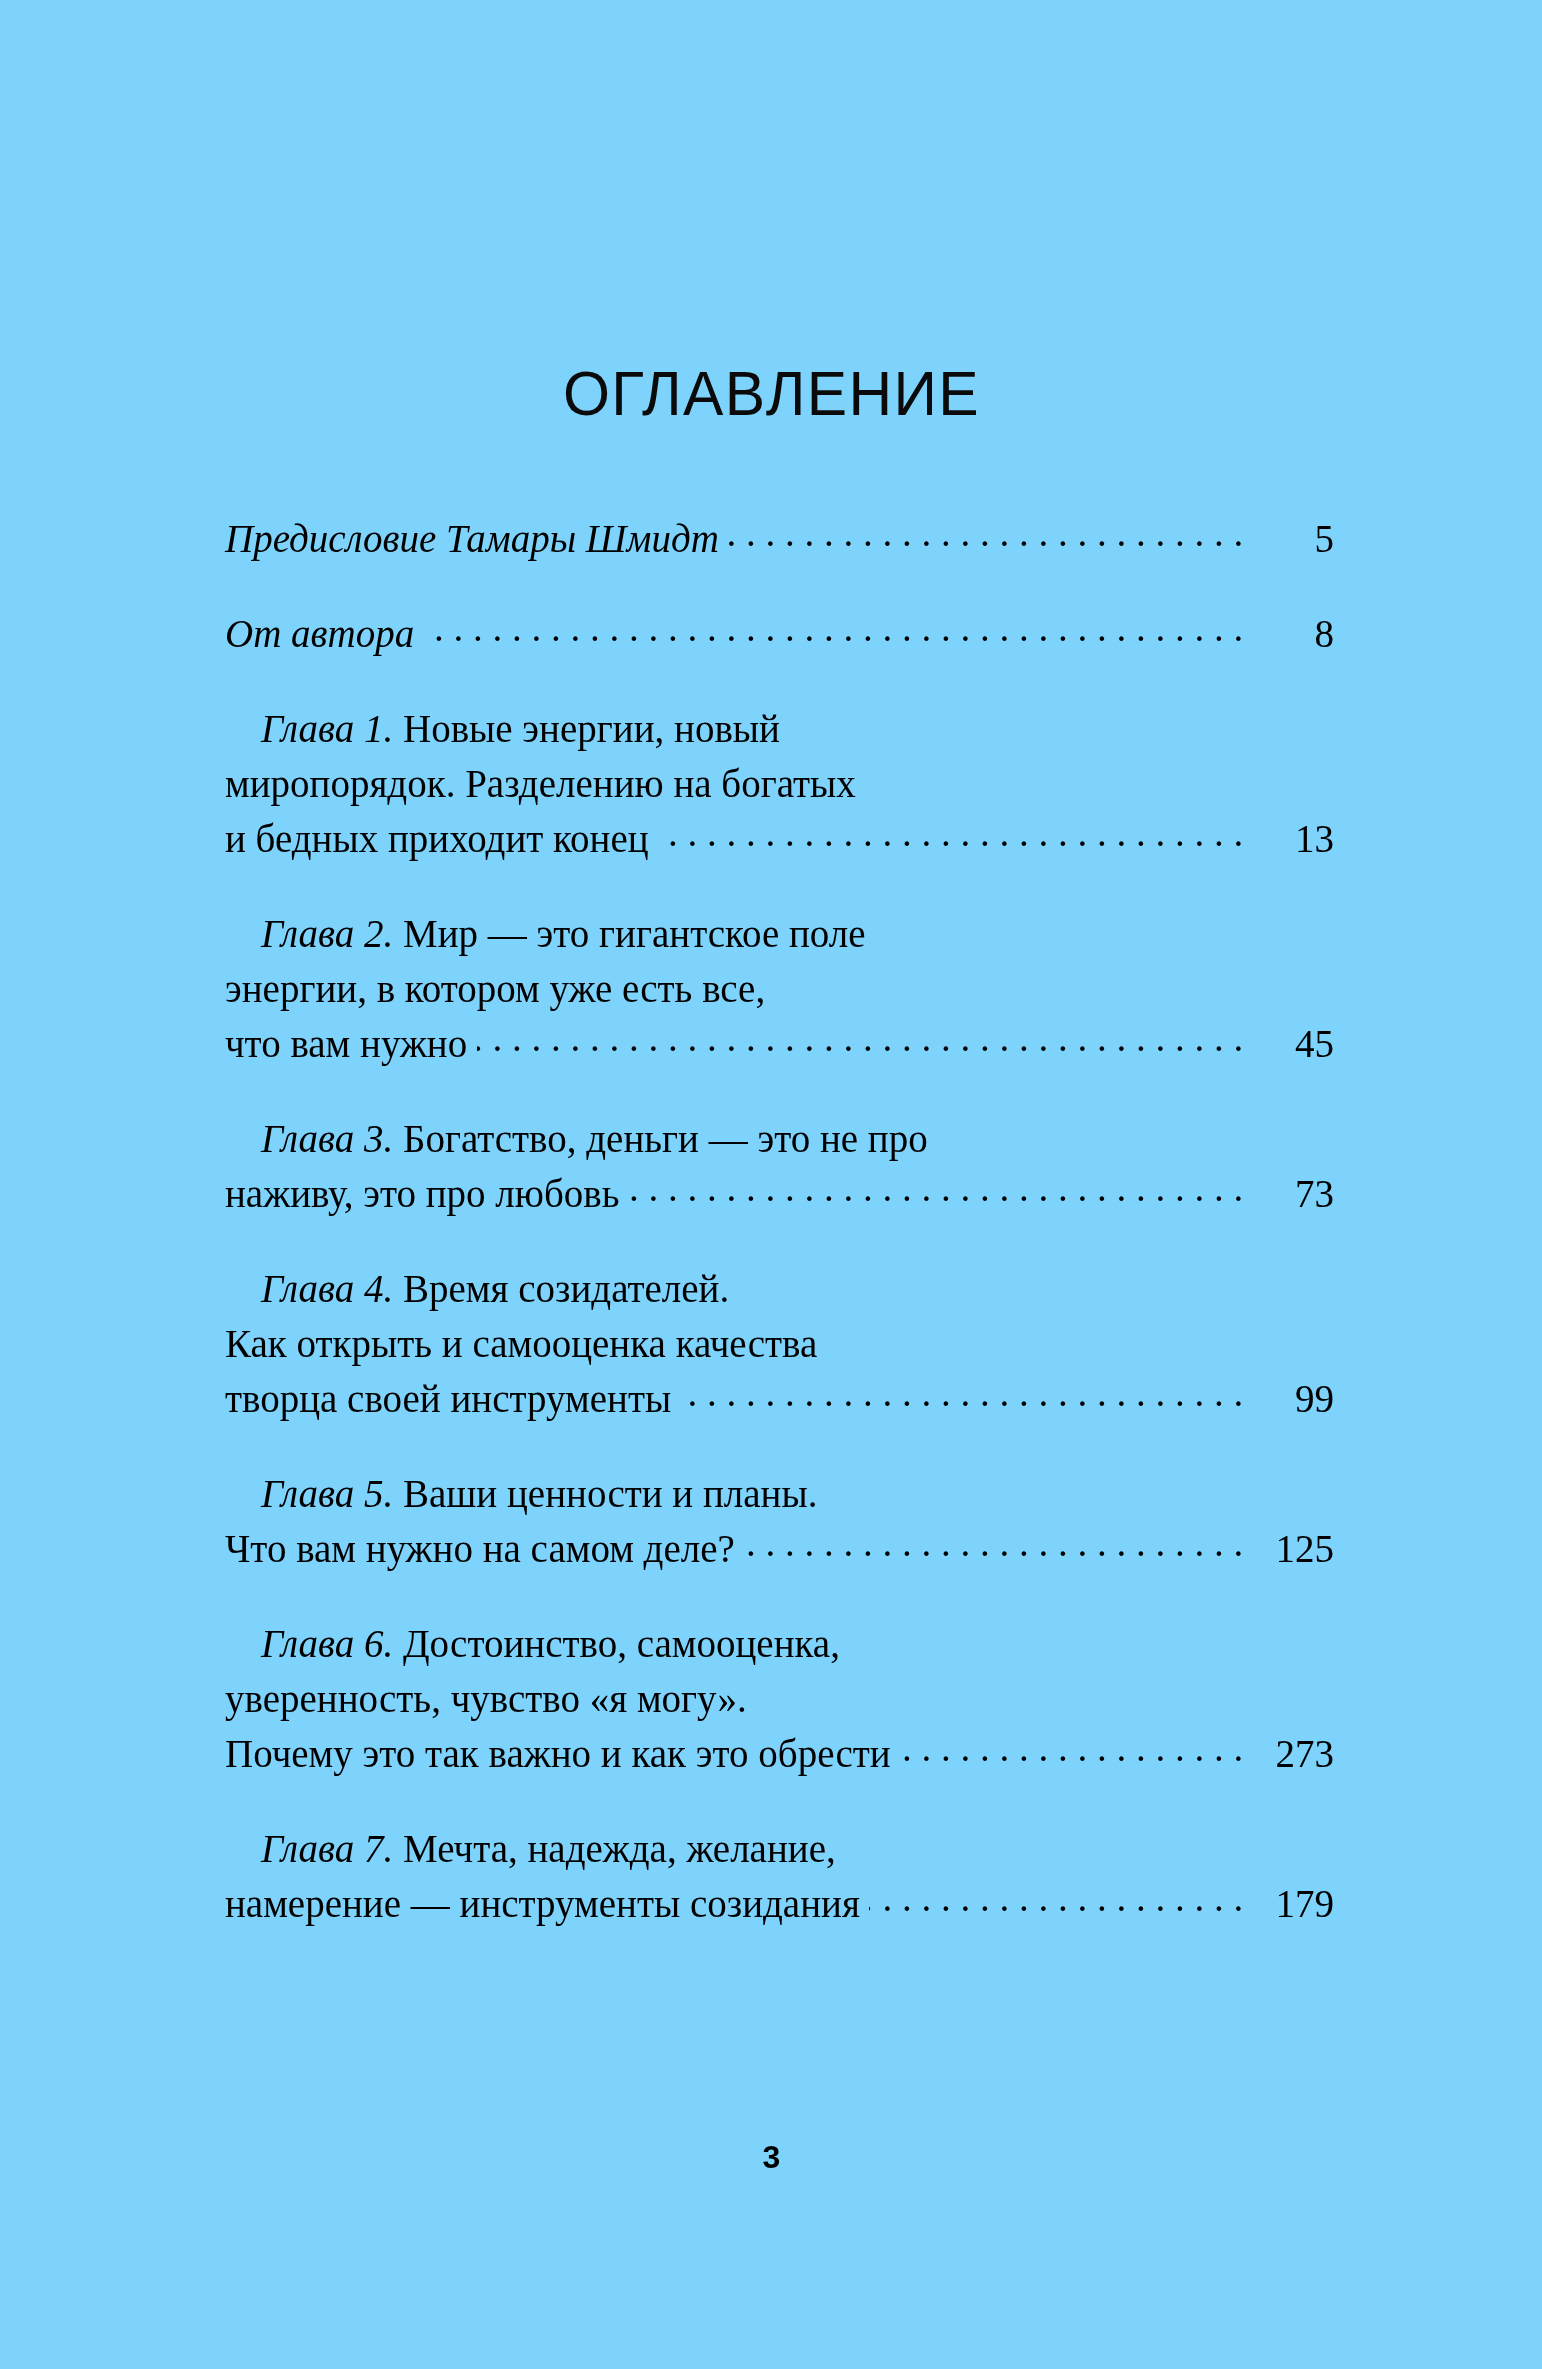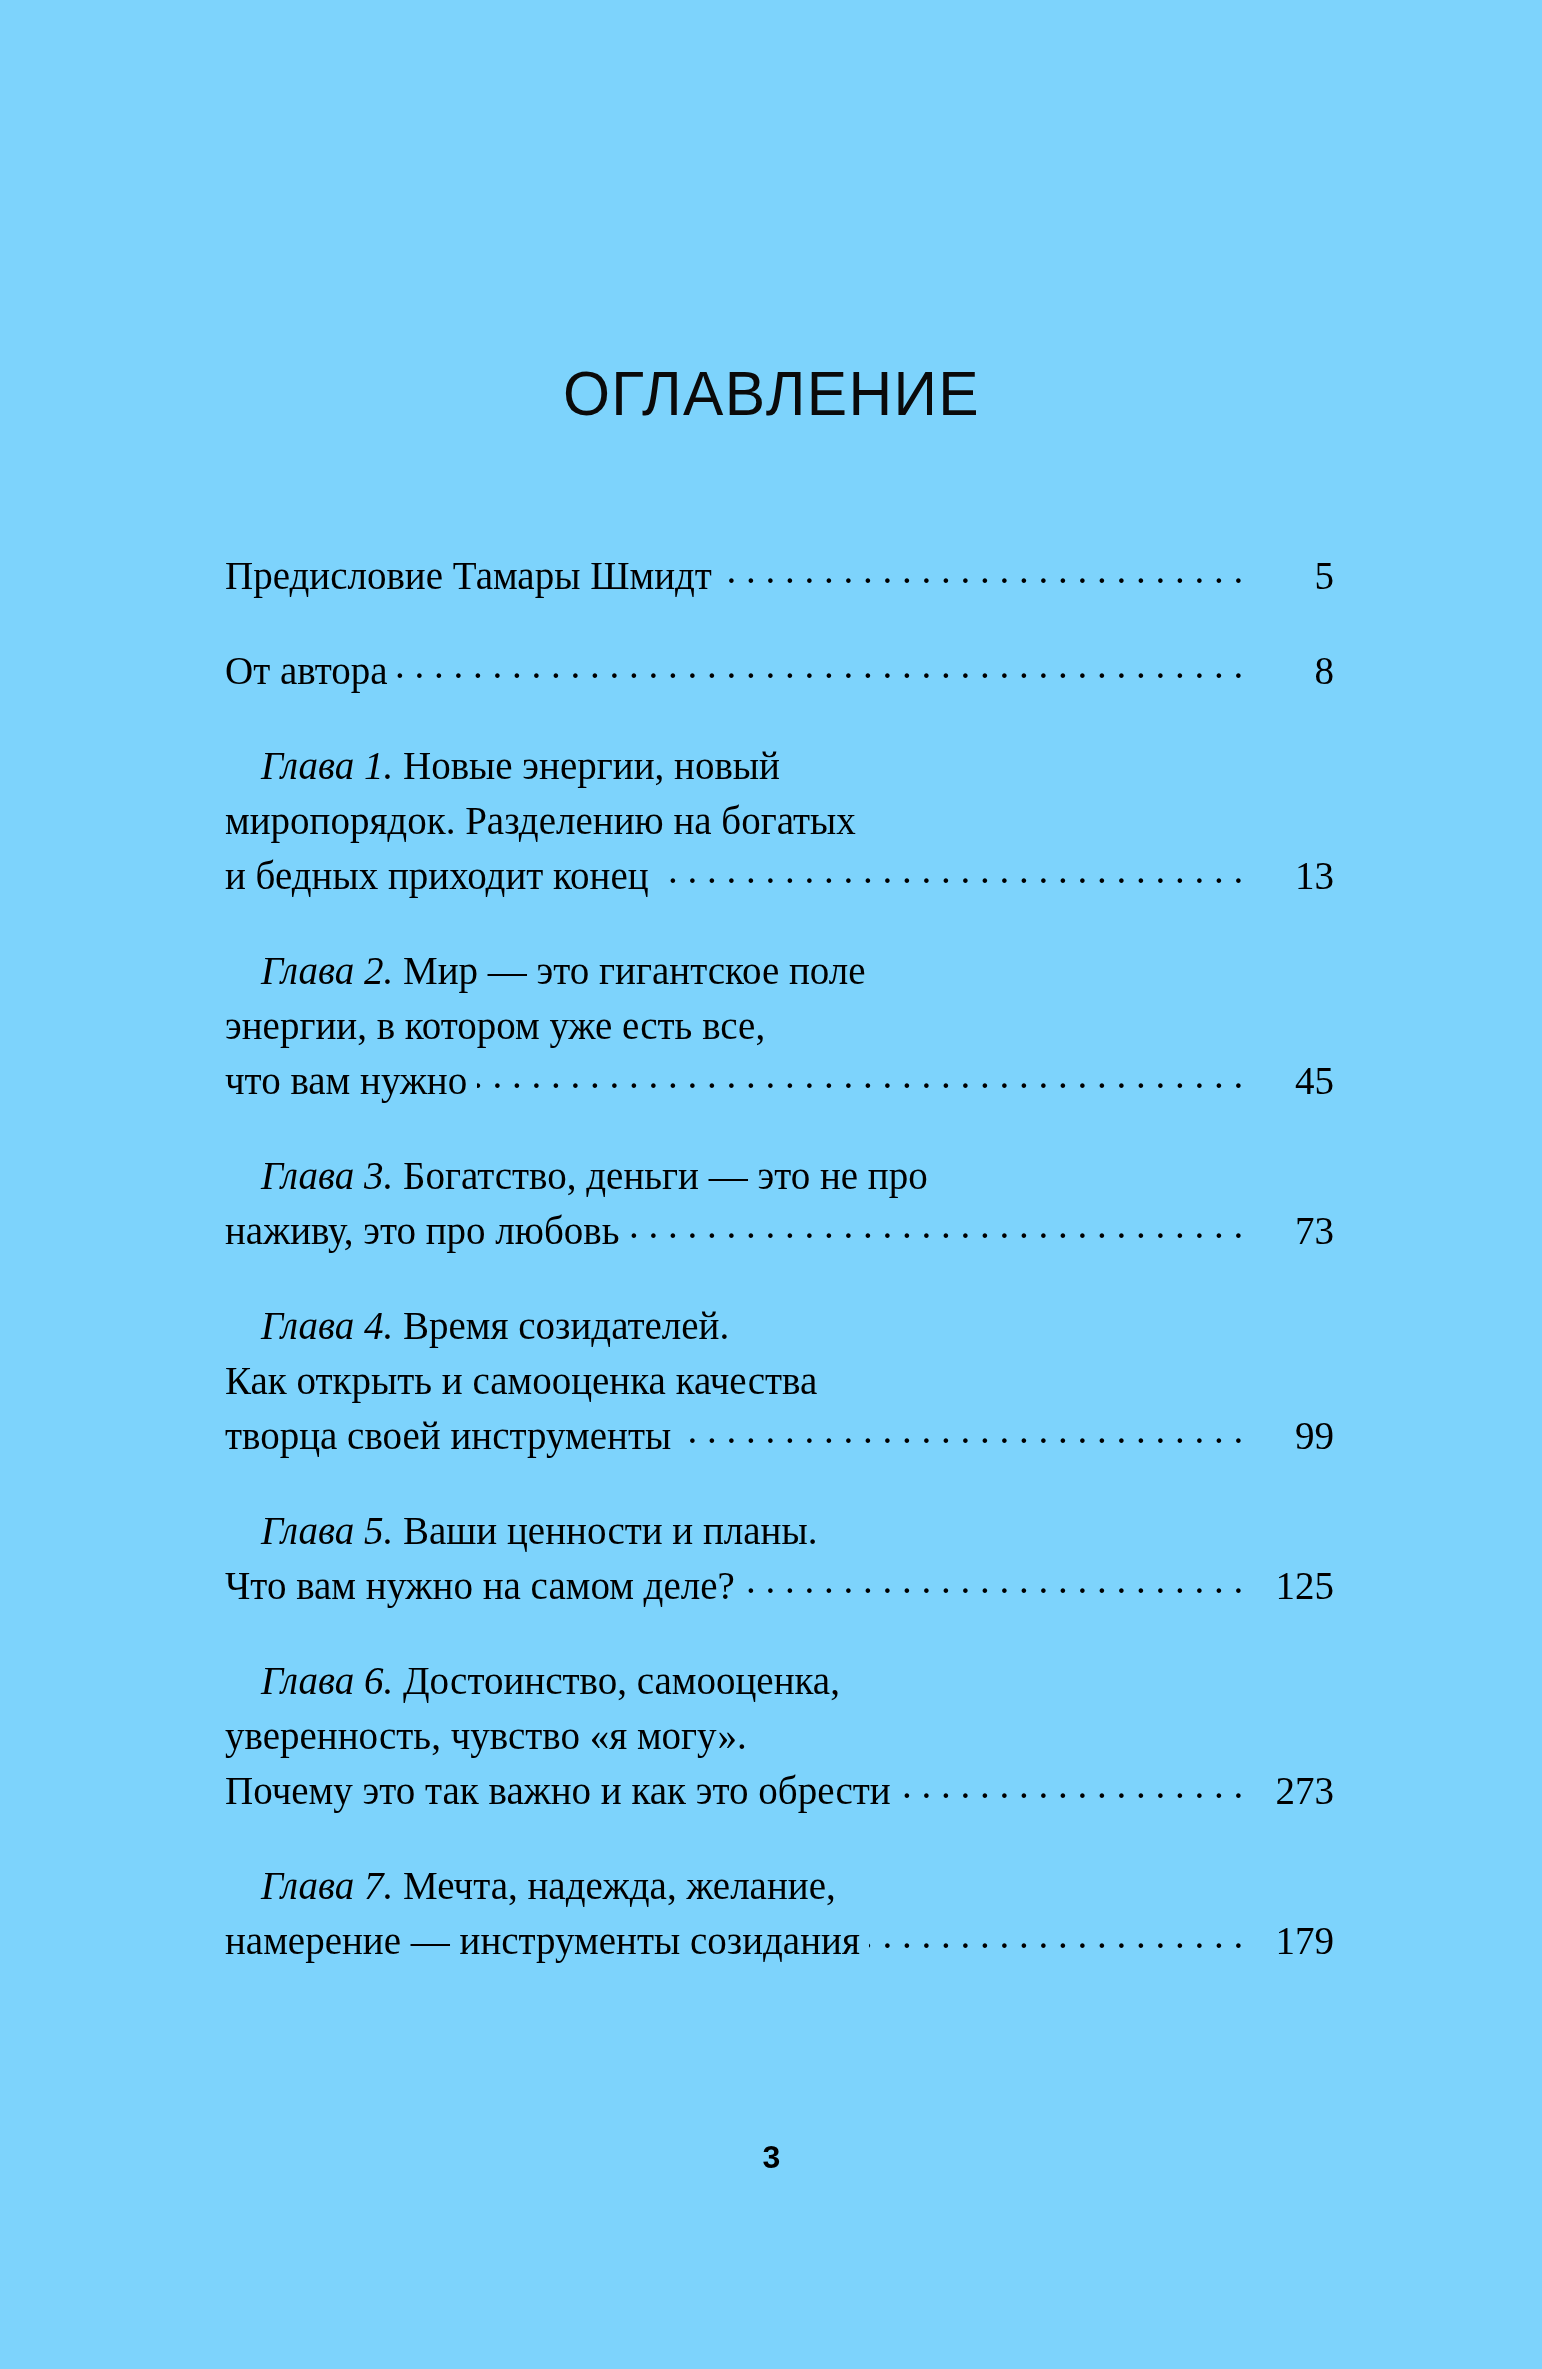--- a/index.html
+++ b/index.html
@@ -112,28 +112,28 @@
 </head>
 <body>
 
 <div class="page">
 
   <h1 class="toc-title">ОГЛАВЛЕНИЕ</h1>
 
   <div class="toc-body">
       <div class="toc-entry">
         <div class="toc-line">
-          <span class="txt" style=" margin-top: 37px;">Предисловие Тамары Шмидт</span>
+          <span class="txt" style="font-style: italic;">Предисловие Тамары Шмидт</span>
           <span class="leader"></span>
           <span class="pagenum">5</span>
         </div>
       </div>
       <div class="toc-entry">
         <div class="toc-line">
-          <span class="txt" style="">От автора</span>
+          <span class="txt" style="font-style: italic;">От автора</span>
           <span class="leader"></span>
           <span class="pagenum">8</span>
         </div>
       </div>
       <div class="toc-entry">
         <div class="toc-line">
           <span class="txt chap-label">Глава 1.&nbsp;</span>
           <span class="txt">Новые энергии, новый</span>
         </div>
         <div class="toc-line">

